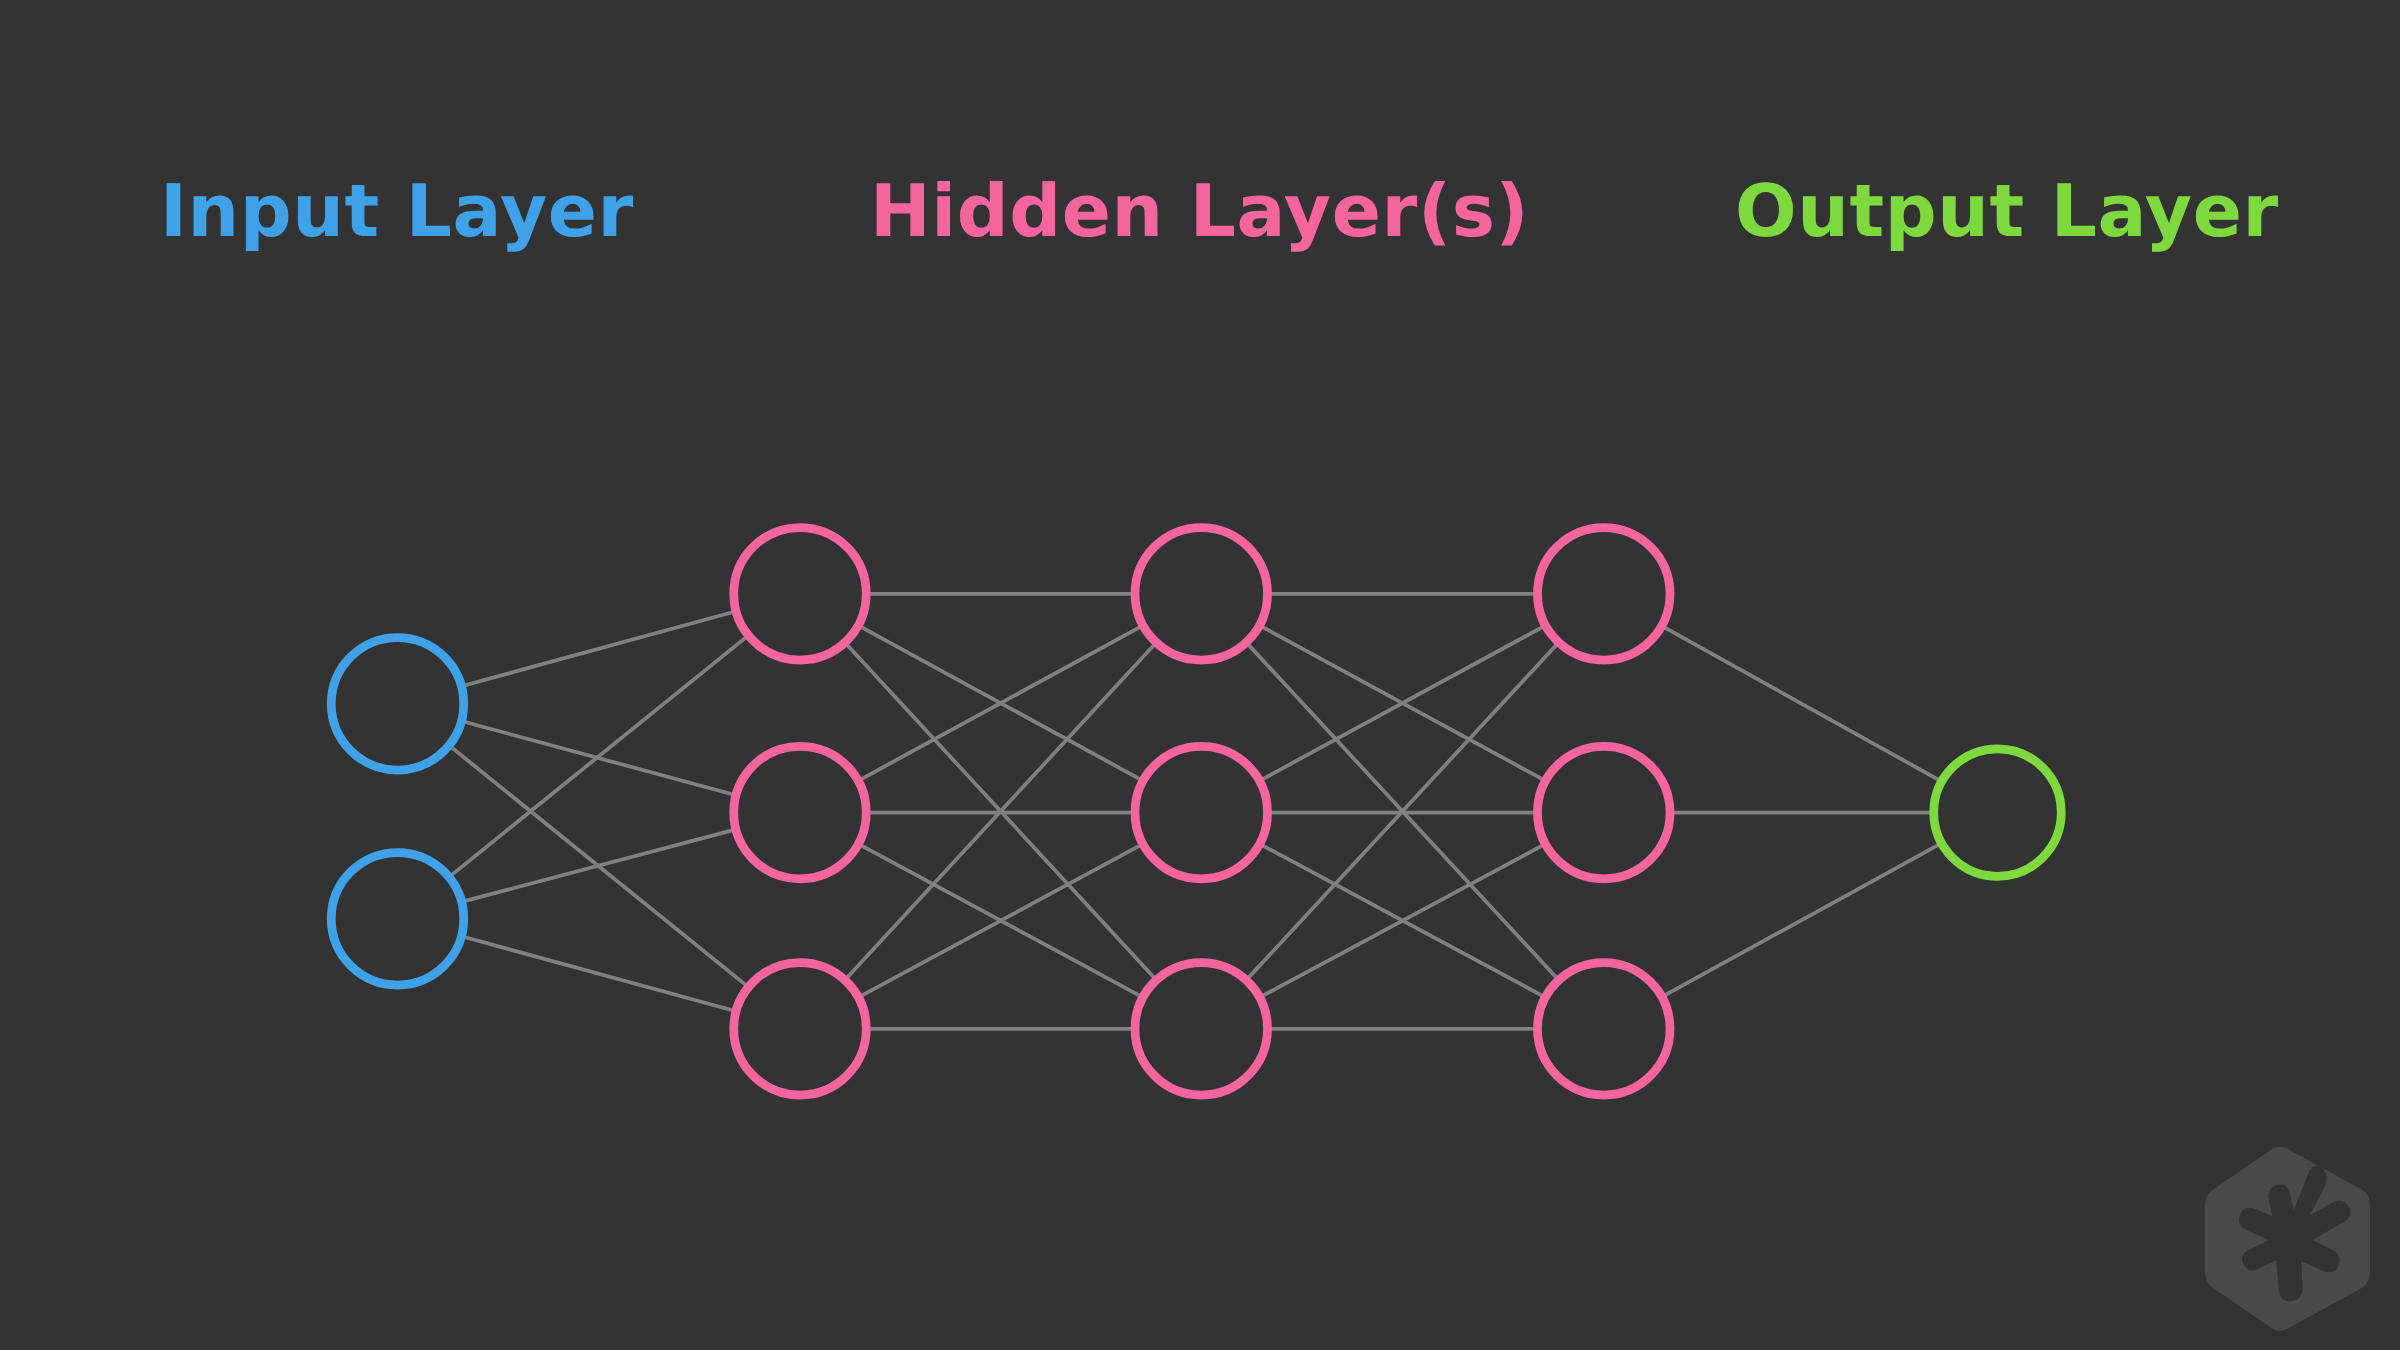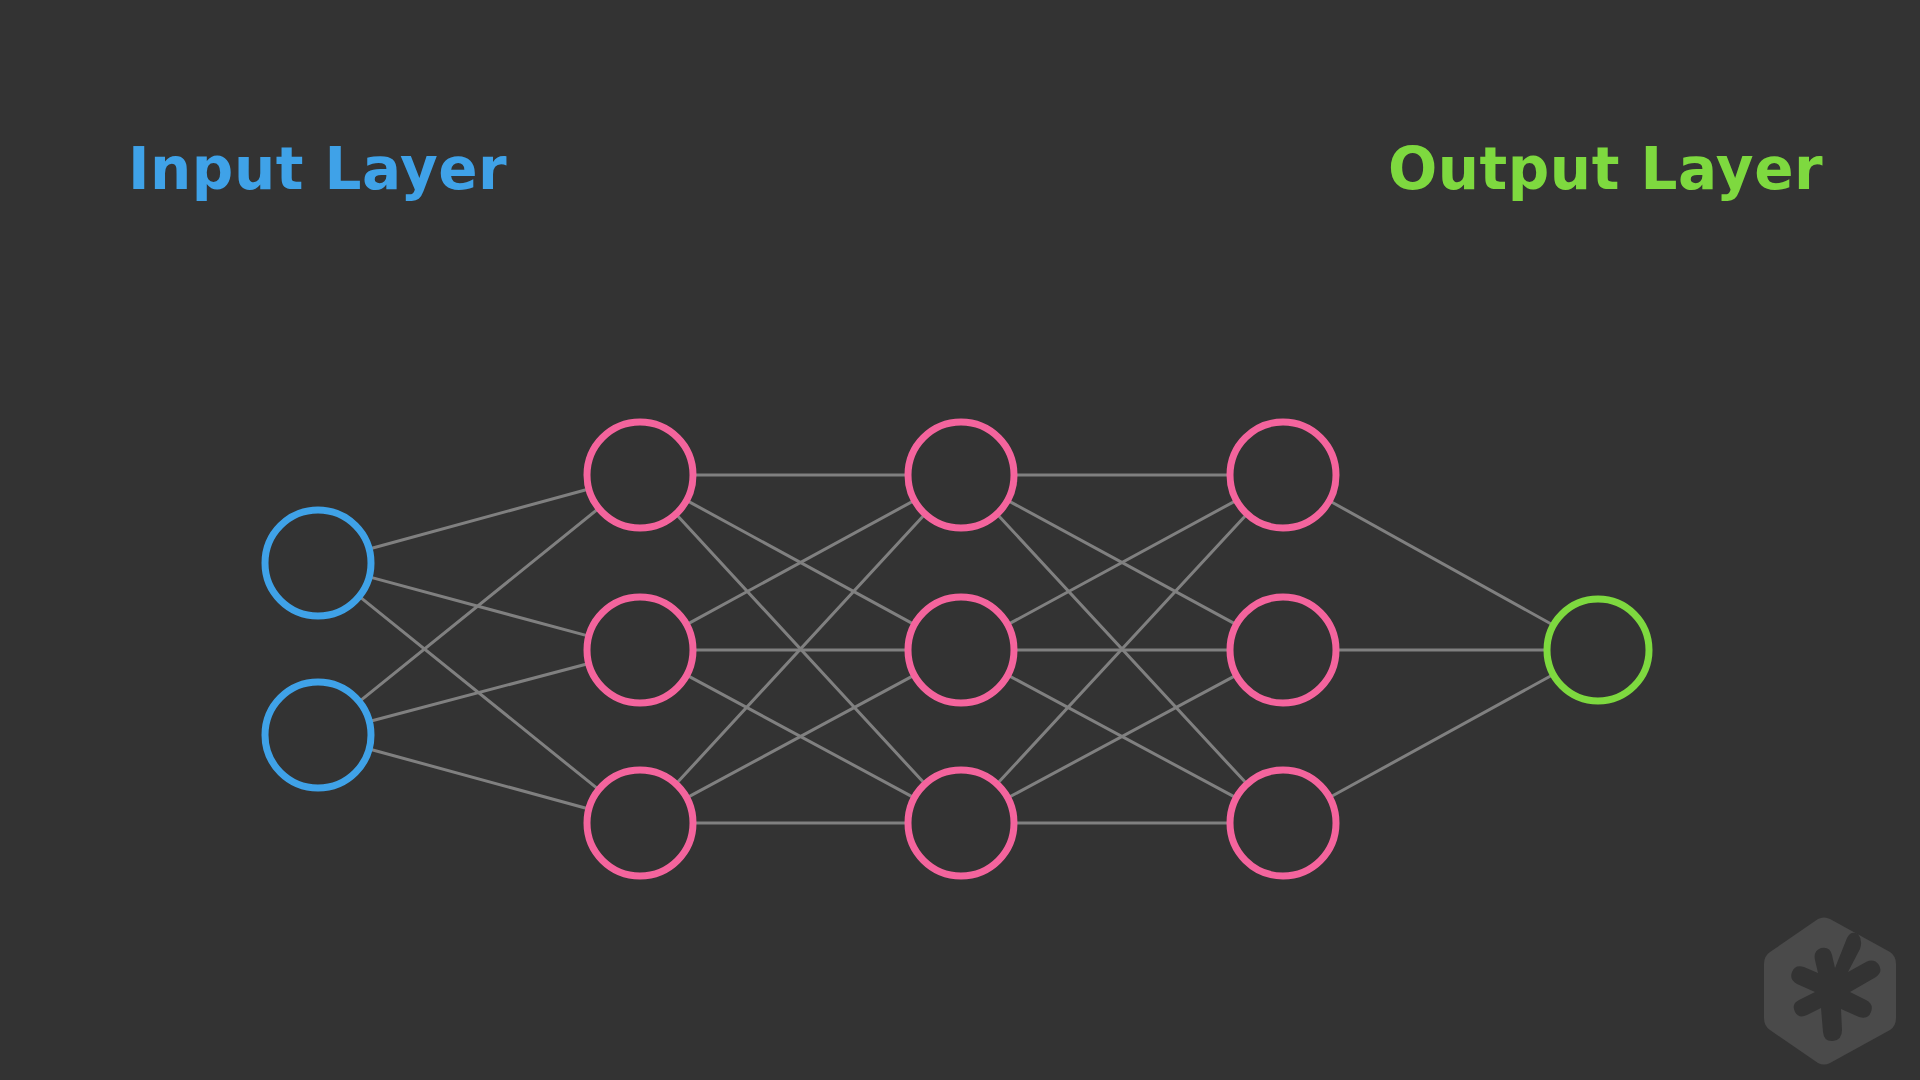--- a/index.html
+++ b/index.html
@@ -89,20 +89,21 @@
         <circle cx="961" cy="823" r="53" fill="none" stroke="#f4649d" stroke-width="7"></circle>
         <circle cx="1283" cy="475" r="53" fill="none" stroke="#f4649d" stroke-width="7"></circle>
         <circle cx="1283" cy="650" r="53" fill="none" stroke="#f4649d" stroke-width="7"></circle>
         <circle cx="1283" cy="823" r="53" fill="none" stroke="#f4649d" stroke-width="7"></circle>
         <circle cx="1598" cy="650" r="51" fill="none" stroke="#7ed93f" stroke-width="7"></circle>
       </g>
   </svg>
 
   <div class="layer-label" id="label-input" style="left: 128px; top: 140px; color: rgb(63, 162, 232);">Input Layer</div>
 
+  <div class="layer-label" id="label-hidden" style="left: 696px; top: 140px; color: rgb(244, 100, 157);">Hidden Layer(s)</div>
 
   <div class="layer-label" id="label-output" style="left: 1388px; top: 140px; color: rgb(126, 217, 63); text-align: center;">Output Layer</div>
 
   <svg id="watermark" viewBox="0 0 136 150" xmlns="http://www.w3.org/2000/svg">
     <path d="M68 3 L128 36 Q134 40 134 48 L134 102 Q134 110 128 114 L68 147 Q62 150 56 147 L8 114 Q2 110 2 102 L2 48 Q2 40 8 36 L56 3 Q62 0 68 3 Z" fill="#4a4a4a"></path>
     <path fill="#333333" d="M96 18 Q101 24 98 33 L86 56 L104 46 Q112 42 117 49 Q121 56 114 61 L88 76 L104 84 Q112 88 109 96 Q106 104 97 101 L79 93 L80 114 Q80 124 71 125 Q62 126 61 116 L59 92 L45 99 Q37 103 33 96 Q29 88 37 84 L53 76 L35 68 Q27 64 30 56 Q33 48 42 51 L56 57 L53 44 Q51 35 59 32 Q68 30 70 39 L73 52 L85 22 Q89 14 96 18 Z"></path>
   </svg>
 
 </div>
 

